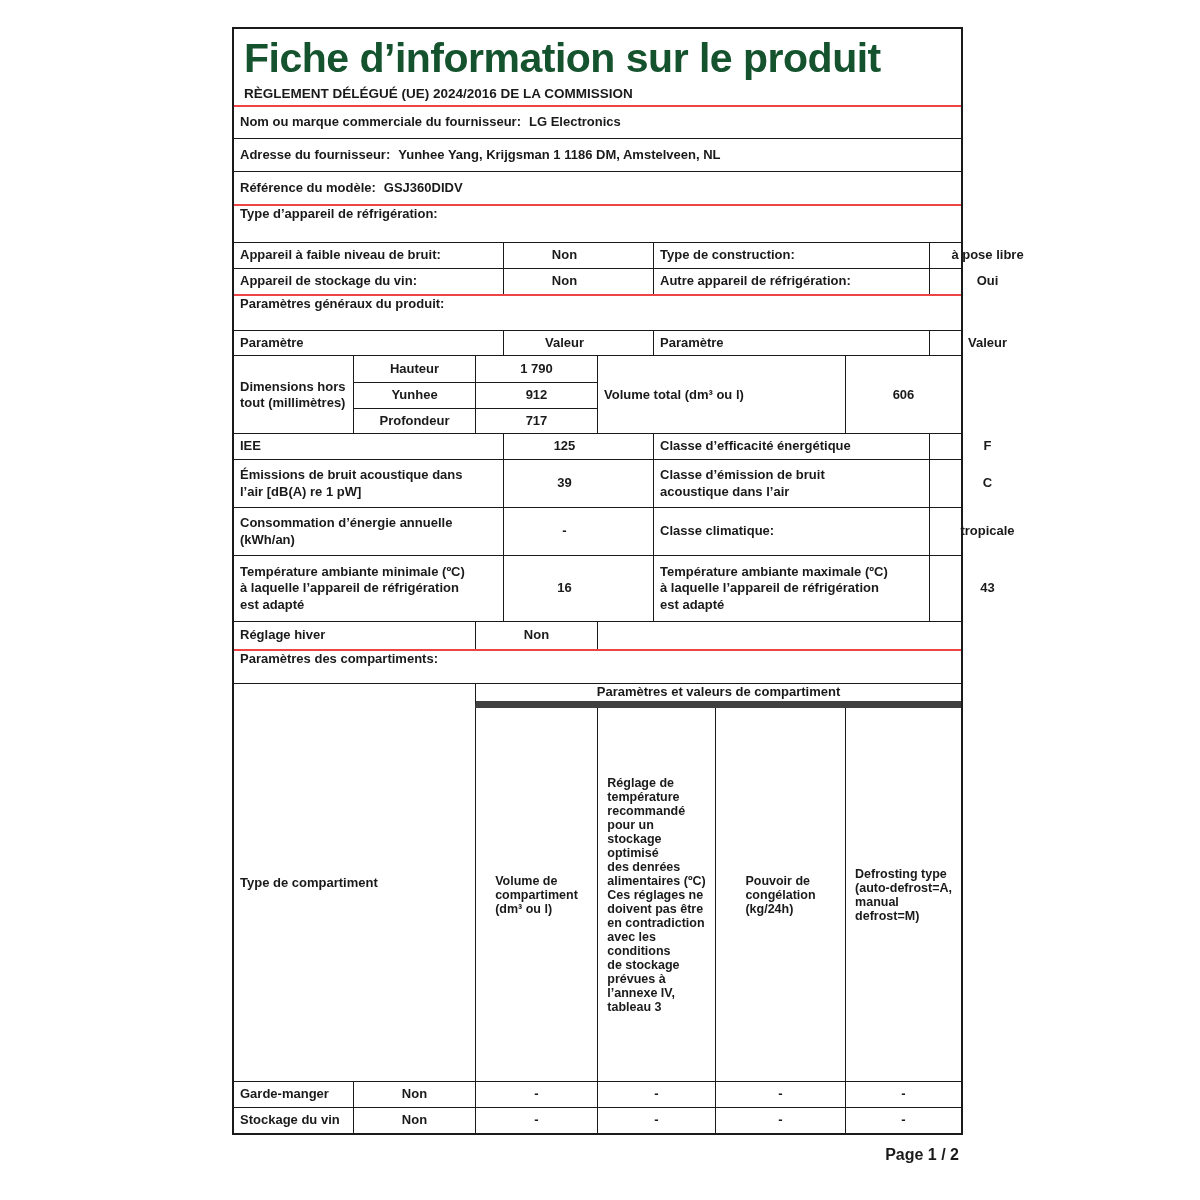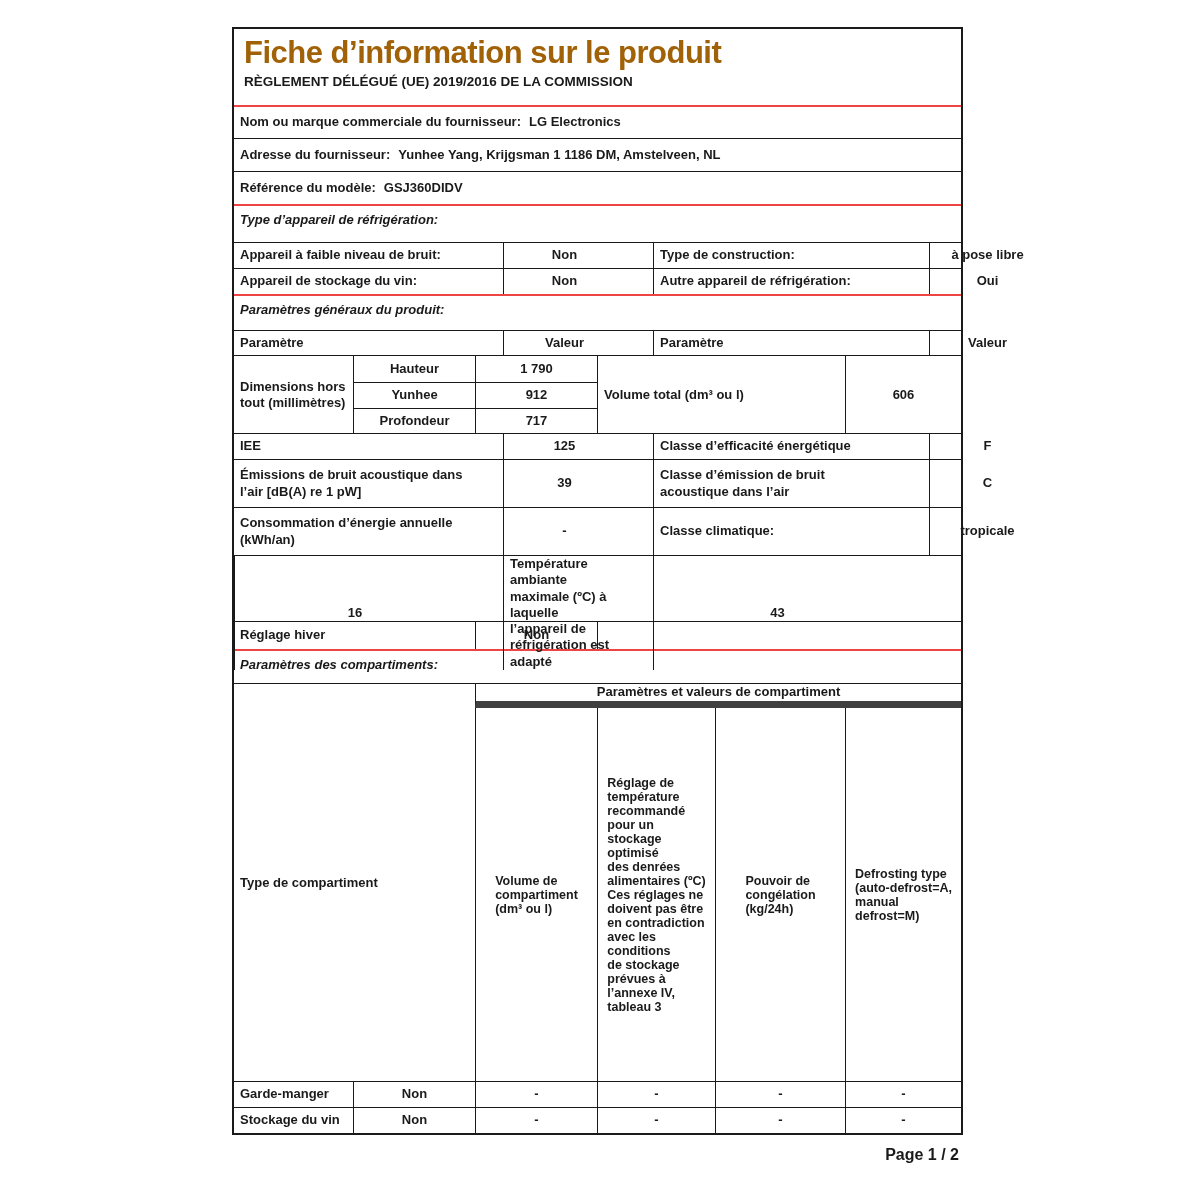--- a/index.html
+++ b/index.html
@@ -9,28 +9,28 @@
     -webkit-font-smoothing:antialiased;
   }
   .sheet{
     position:absolute;left:232px;top:27px;width:731px;
     border:2px solid #1a1a1a;background:#fff;box-sizing:border-box;
   }
   .row{display:grid;border-top:1px solid #1a1a1a;box-sizing:border-box;}
   .row.sect{border-top:2px solid #ef4444;}
   
   .hdrblock{height:76px;padding:5px 10px 0 10px;display:flex;flex-direction:column;box-sizing:border-box;}
-  .title{font-size:31px;color:#a16207;letter-spacing:-0.5px;line-height:1.2;}
+  .title{font-size:41px;color:#14532d;letter-spacing:-0.5px;line-height:1.2;}
   .subtitle{font-size:13.5px;margin-top:3px;}
   
   .c{display:flex;align-items:center;padding:0 6px;font-size:13px;line-height:1.25;box-sizing:border-box;min-width:0;}
   .bl{border-left:1px solid #1a1a1a;}
   .bt{border-top:1px solid #1a1a1a;}
   .center{justify-content:center;padding:0 2px;}
-  .top{align-items:flex-start;padding-top:6px;font-style:italic;}
+  .top{align-items:flex-start;}
   .prewrap{white-space:pre-line;}
   
   .single{height:33px;grid-template-columns:1fr;}
   .single .c .val{margin-left:8px;}
   .secttitle{height:38px;grid-template-columns:1fr;}
   .secttitle.h36{height:36px;}
   .secttitle.h34{height:34px;}
   
   .g4{grid-template-columns:241px 122px 248px 116px;gap:28px;}
   .h26{height:26px;} .h25{height:25px;} .h48{height:48px;} .h66{height:66px;} .h28{height:28px;}
@@ -51,21 +51,21 @@
     font-size:16px;font-weight:700;color:#1a1a1a;padding-right:2px;box-sizing:border-box;
   }
 </style>
 </head>
 <body>
 
 <div class="sheet">
 
   <div class="hdrblock">
     <div class="title">Fiche d’information sur le produit</div>
-    <div class="subtitle">RÈGLEMENT DÉLÉGUÉ (UE) 2019/2016 DE LA COMMISSION</div>
+    <div class="subtitle">RÈGLEMENT DÉLÉGUÉ (UE) 2024/2016 DE LA COMMISSION</div>
   </div>
 
   <div class="row sect single">
     <div class="c">
       <span>Nom ou marque commerciale du fournisseur:</span>
       <span class="val">LG Electronics</span>
     </div>
   </div>
   <div class="row single">
     <div class="c">
@@ -133,20 +133,21 @@
   </div>
 
   <div class="row g4 h48">
     <div class="c">Consommation d’énergie annuelle (kWh/an)</div>
     <div class="c bl center">-</div>
     <div class="c bl">Classe climatique:</div>
     <div class="c bl center">tropicale</div>
   </div>
 
   <div class="row g4 h66">
+    <div class="c">Température ambiante minimale (ºC) à laquelle l’appareil de réfrigération est adapté</div>
     <div class="c bl center">16</div>
     <div class="c bl">Température ambiante maximale (ºC) à laquelle l’appareil de réfrigération est adapté</div>
     <div class="c bl center">43</div>
   </div>
 
   <div class="row greg h28">
     <div class="c">Réglage hiver</div>
     <div class="c bl center">Non</div>
     <div class="c bl"></div>
   </div>

